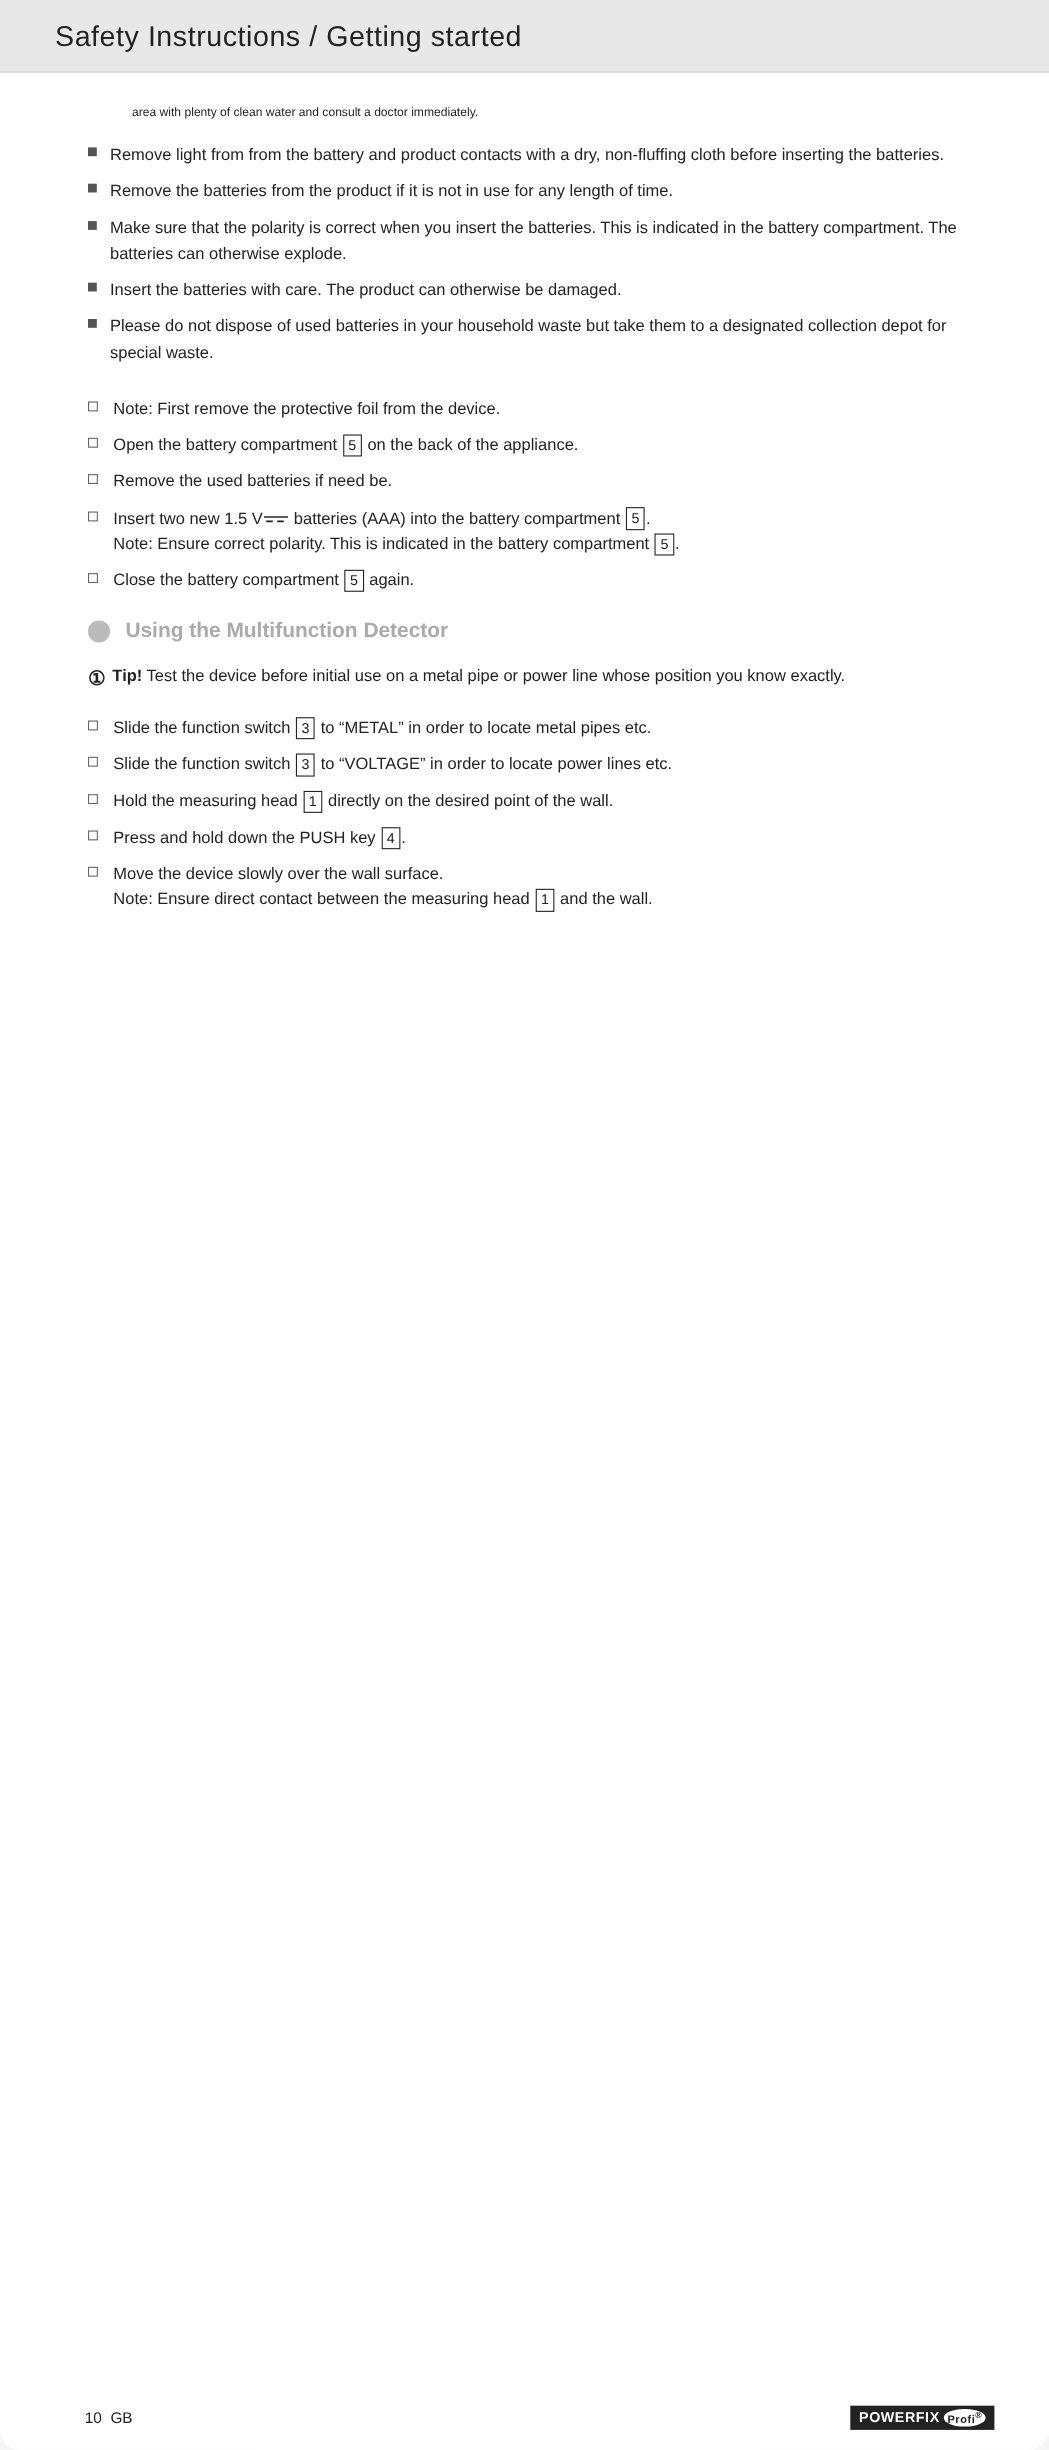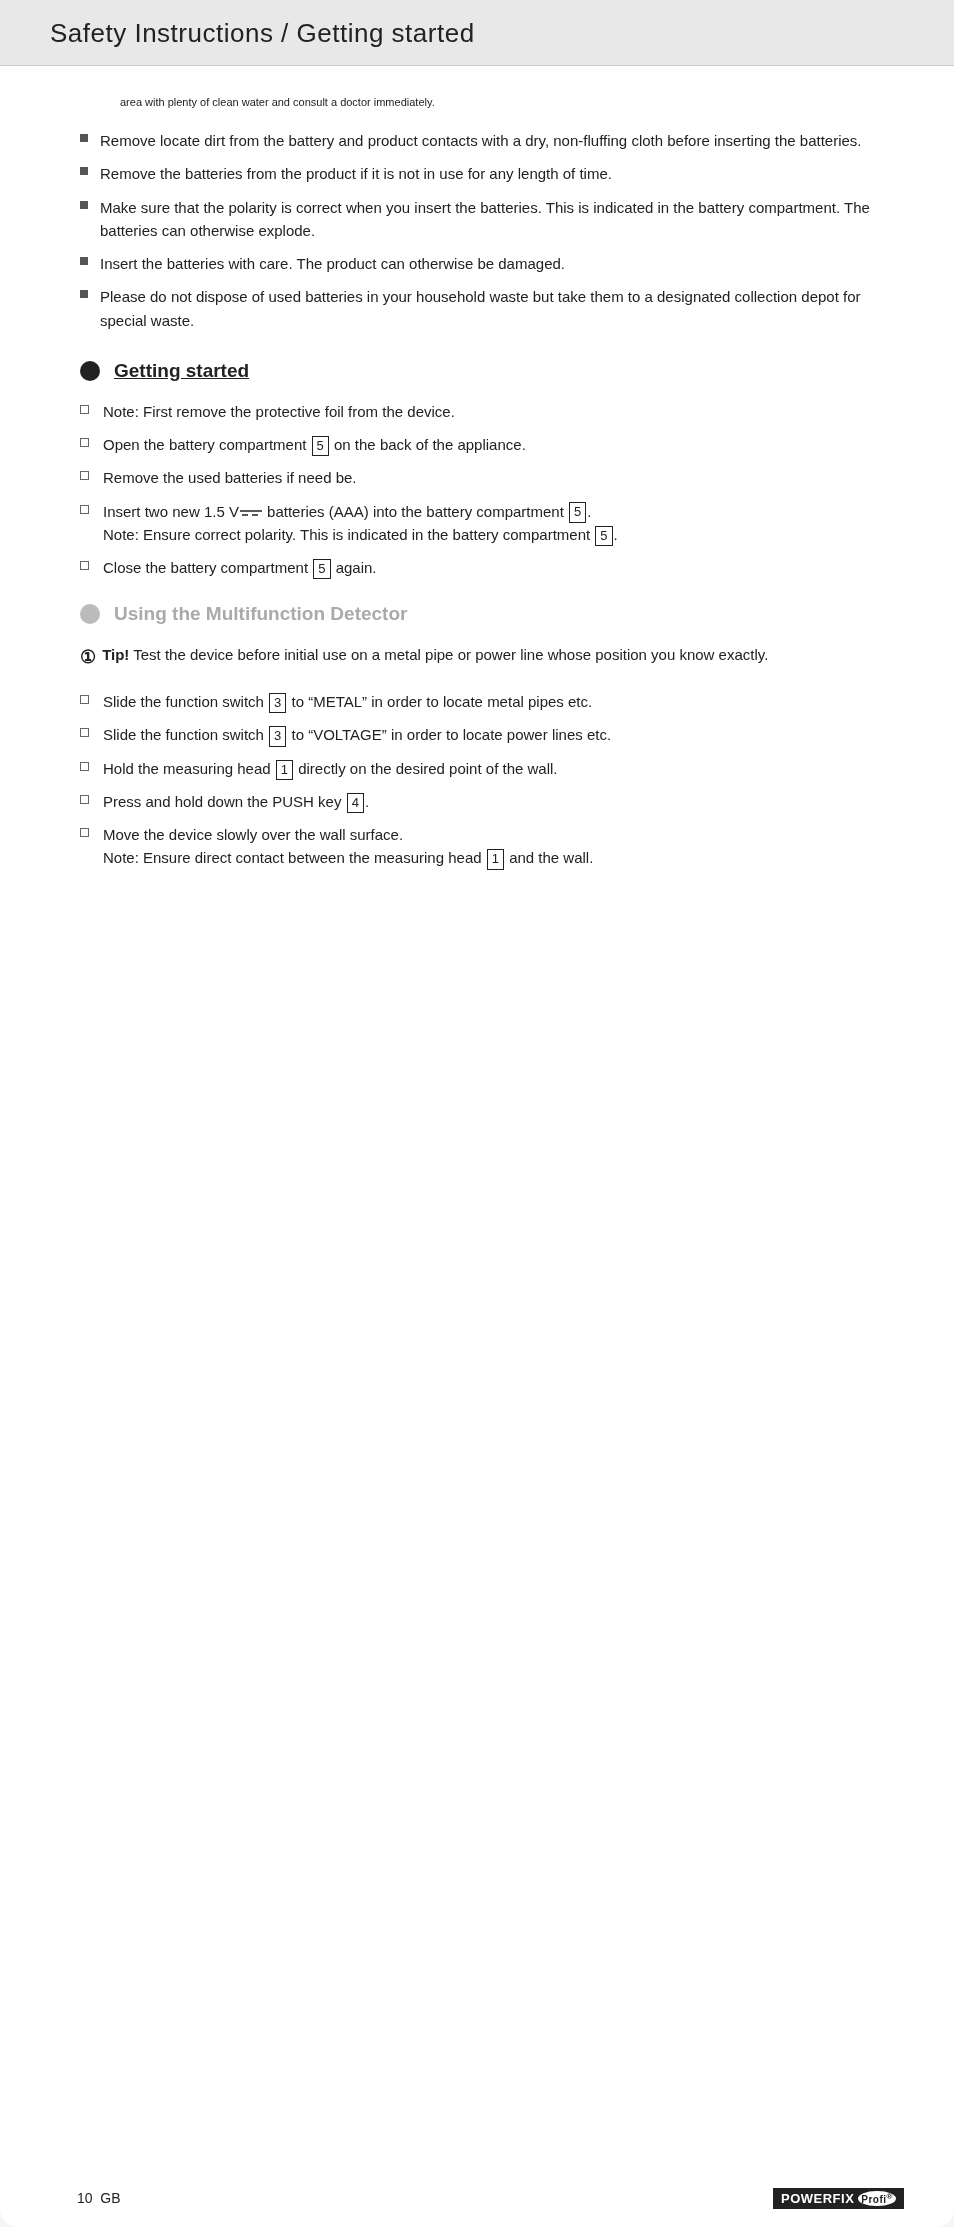--- a/index.html
+++ b/index.html
@@ -204,44 +204,40 @@
 
   <div class="content">
 
     <div class="intro-text">
       <span>area with plenty of clean water and consult a doctor immediately.</span>
     </div>
 
     <ul class="bullet-list">
       <li>
         <span class="bullet-icon-square"></span>
-        <span>Remove locate dirt from the battery and product contacts with a dry, non-fluffing cloth before inserting the batteries.</span>
+        <span>Remove light from from the battery and product contacts with a dry, non-fluffing cloth before inserting the batteries.</span>
       </li>
       <li>
         <span class="bullet-icon-square"></span>
         <span>Remove the batteries from the product if it is not in use for any length of time.</span>
       </li>
       <li>
         <span class="bullet-icon-square"></span>
         <span>Make sure that the polarity is correct when you insert the batteries. This is indicated in the battery compartment. The batteries can otherwise explode.</span>
       </li>
       <li>
         <span class="bullet-icon-square"></span>
         <span>Insert the batteries with care. The product can otherwise be damaged.</span>
       </li>
       <li>
         <span class="bullet-icon-square"></span>
         <span>Please do not dispose of used batteries in your household waste but take them to a designated collection depot for special waste.</span>
       </li>
     </ul>
 
-    <div class="section-heading-black">
-      <div class="circle-filled"></div>
-      <h2>Getting started</h2>
-    </div>
 
 
     <ul class="square-list">
       <li>
         <span class="sq-bullet"></span>
         <span>
           <span class="note-bold">Note:</span>
           <span> First remove the protective foil from the device.</span>
         </span>
       </li>

